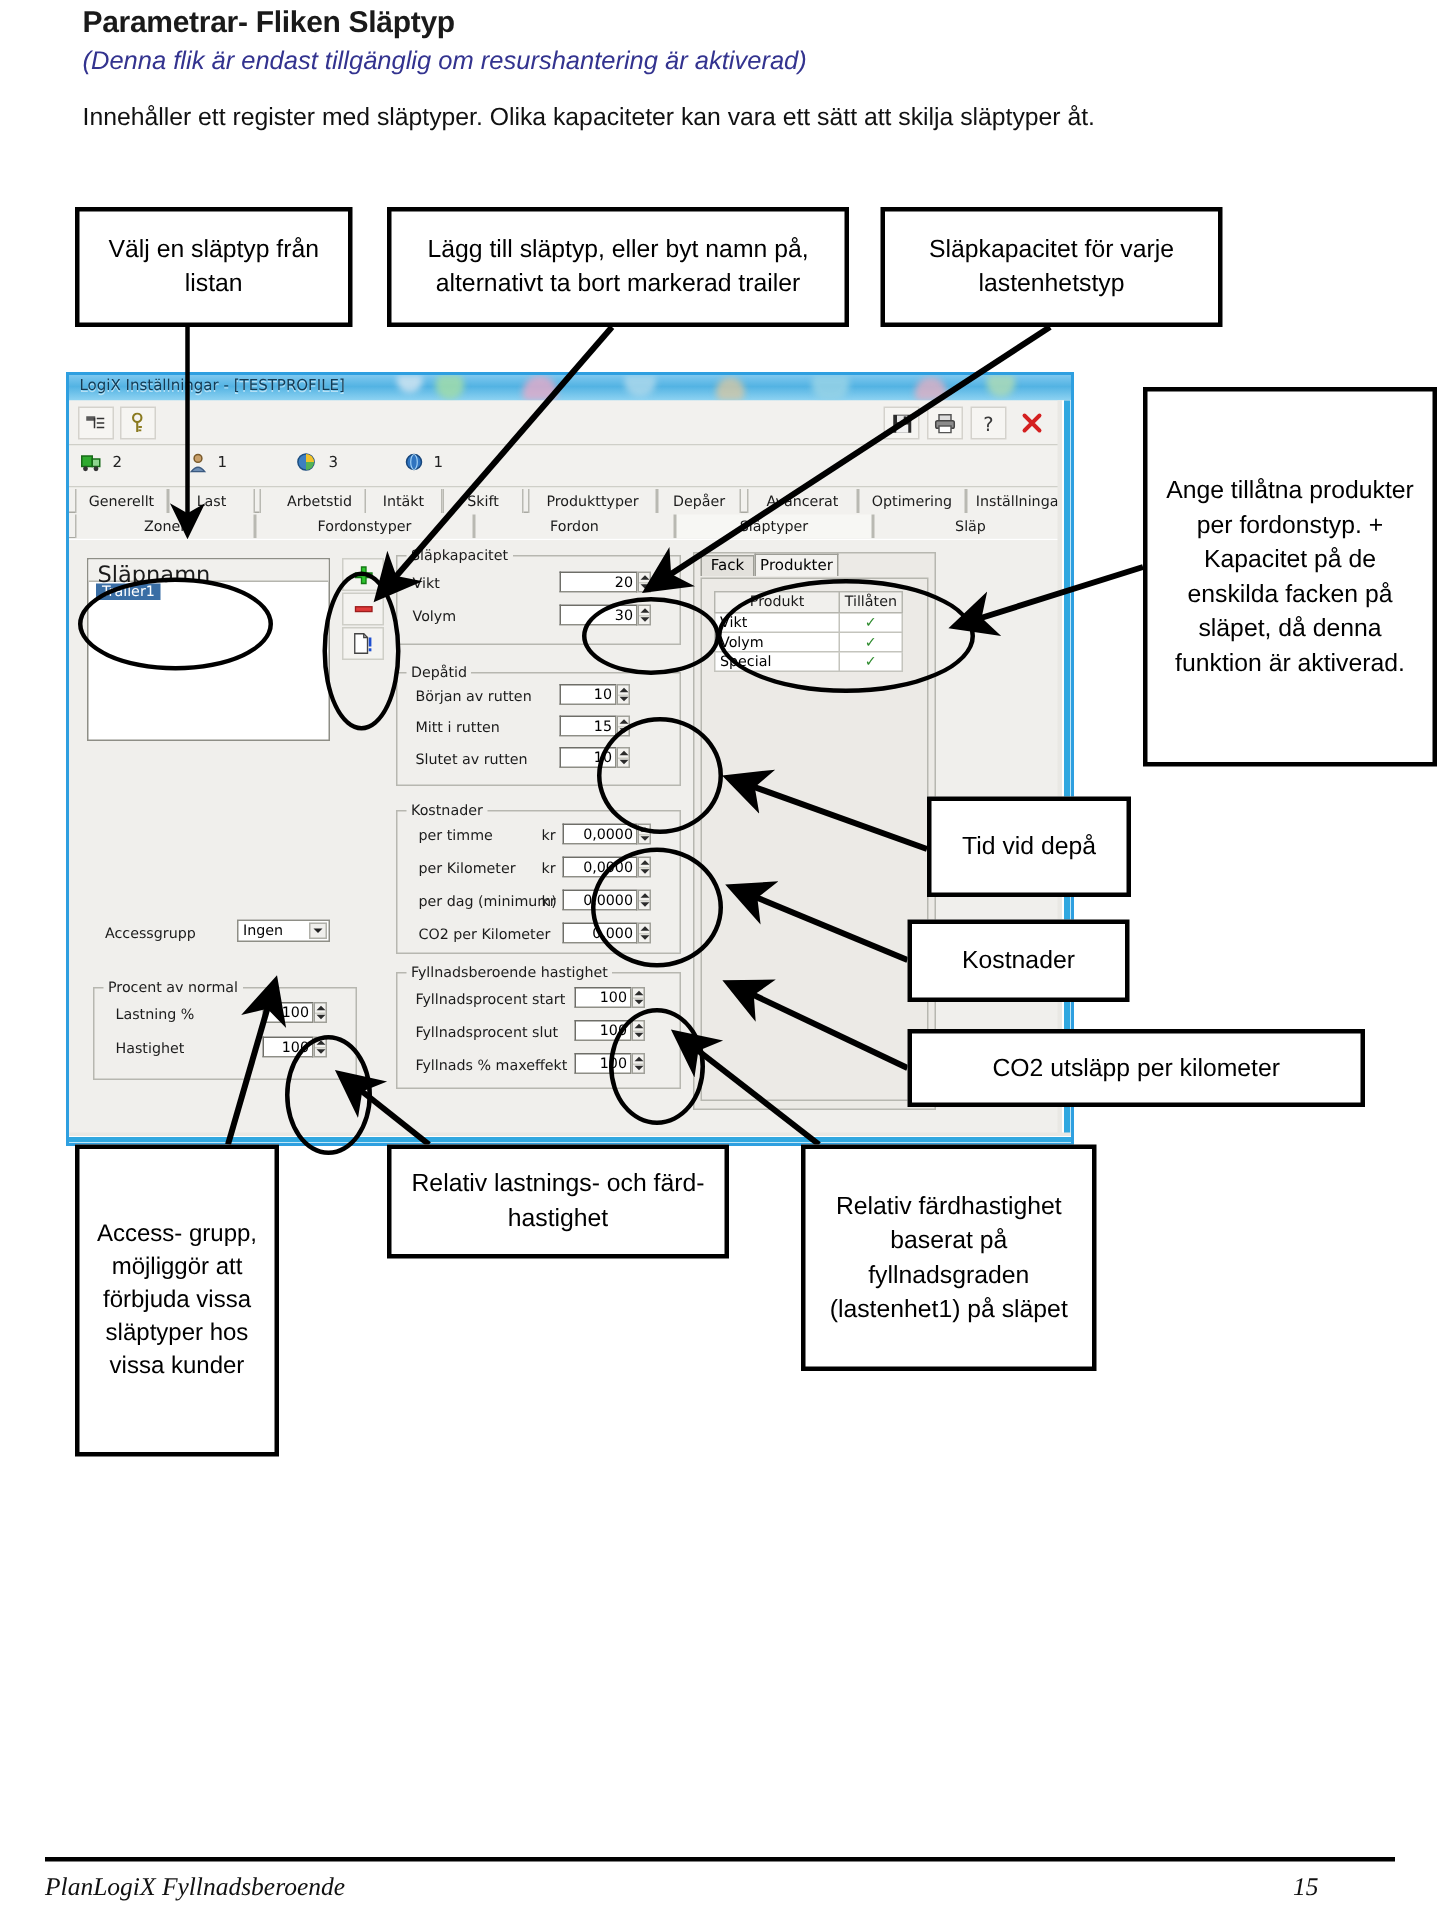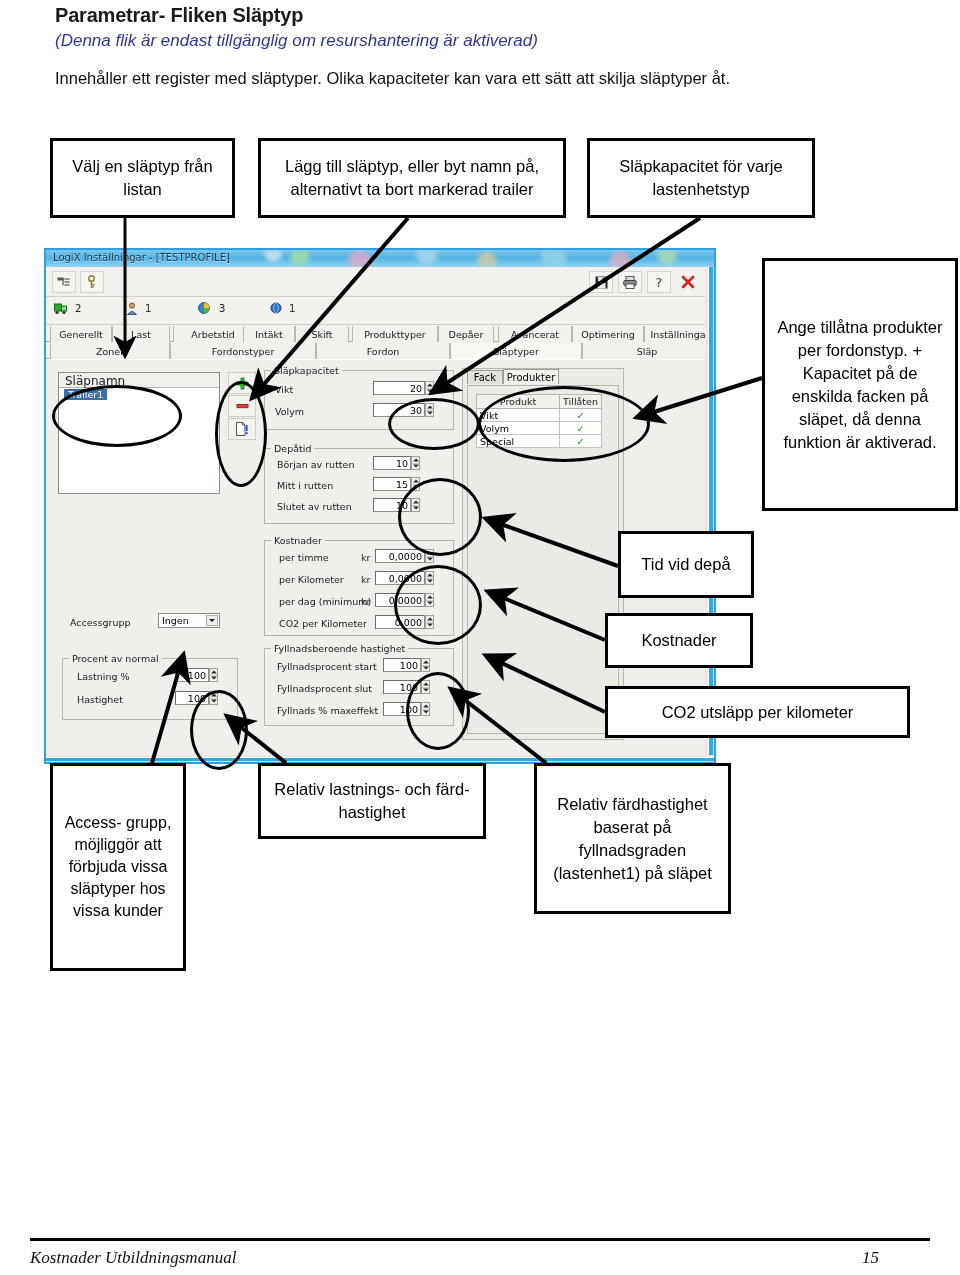--- a/index.html
+++ b/index.html
@@ -151,21 +151,21 @@
   .spin i:first-child::after { border-bottom:3px solid #2b2b2b; }
   .spin i:last-child::after  { border-top:3px solid #2b2b2b; }
 
   
   #slapnamn-box {
     position:absolute; left:12px; top:12px; width:162px; height:122px;
     background:#fff; border:1px solid #8e8e86;
   }
   #slapnamn-hdr {
     height:15px; background:#f1f0ed; border-bottom:1px solid #b5b5ae;
-    font-size:12px; padding:1px 0 0 6px; color:#1b1b1b;
+    font-size:15px; padding:1px 0 0 6px; color:#1b1b1b;
   }
   #slapnamn-row {
     margin:1px 0 0 5px; display:inline-block;
     background:#3a6ea5; color:#fff; font-size:9.5px; padding:0 4px;
   }
   .sidebtn {
     position:absolute; width:28px; height:22px; background:#f4f3f0;
     border:1px solid #cecec7; display:flex; align-items:center; justify-content:center;
   }
 
@@ -575,14 +575,14 @@
   <path d="M605,712 L487,656" stroke="#000" stroke-width="4" fill="none" marker-end="url(#ah)"></path>
 
   <path d="M152,763 L183,656" stroke="#000" stroke-width="4" fill="none" marker-end="url(#ah)"></path>
 
   <path d="M286,763 L228,717" stroke="#000" stroke-width="4" fill="none" marker-end="url(#ah)"></path>
 
   <path d="M546,763 L452,690" stroke="#000" stroke-width="4" fill="none" marker-end="url(#ah)"></path>
 </svg>
 
 <div id="footer-rule"></div>
-<div id="footer-left">Kostnader Utbildningsmanual</div>
+<div id="footer-left">PlanLogiX Fyllnadsberoende</div>
 <div id="footer-right">15</div>
 
 </body></html>

